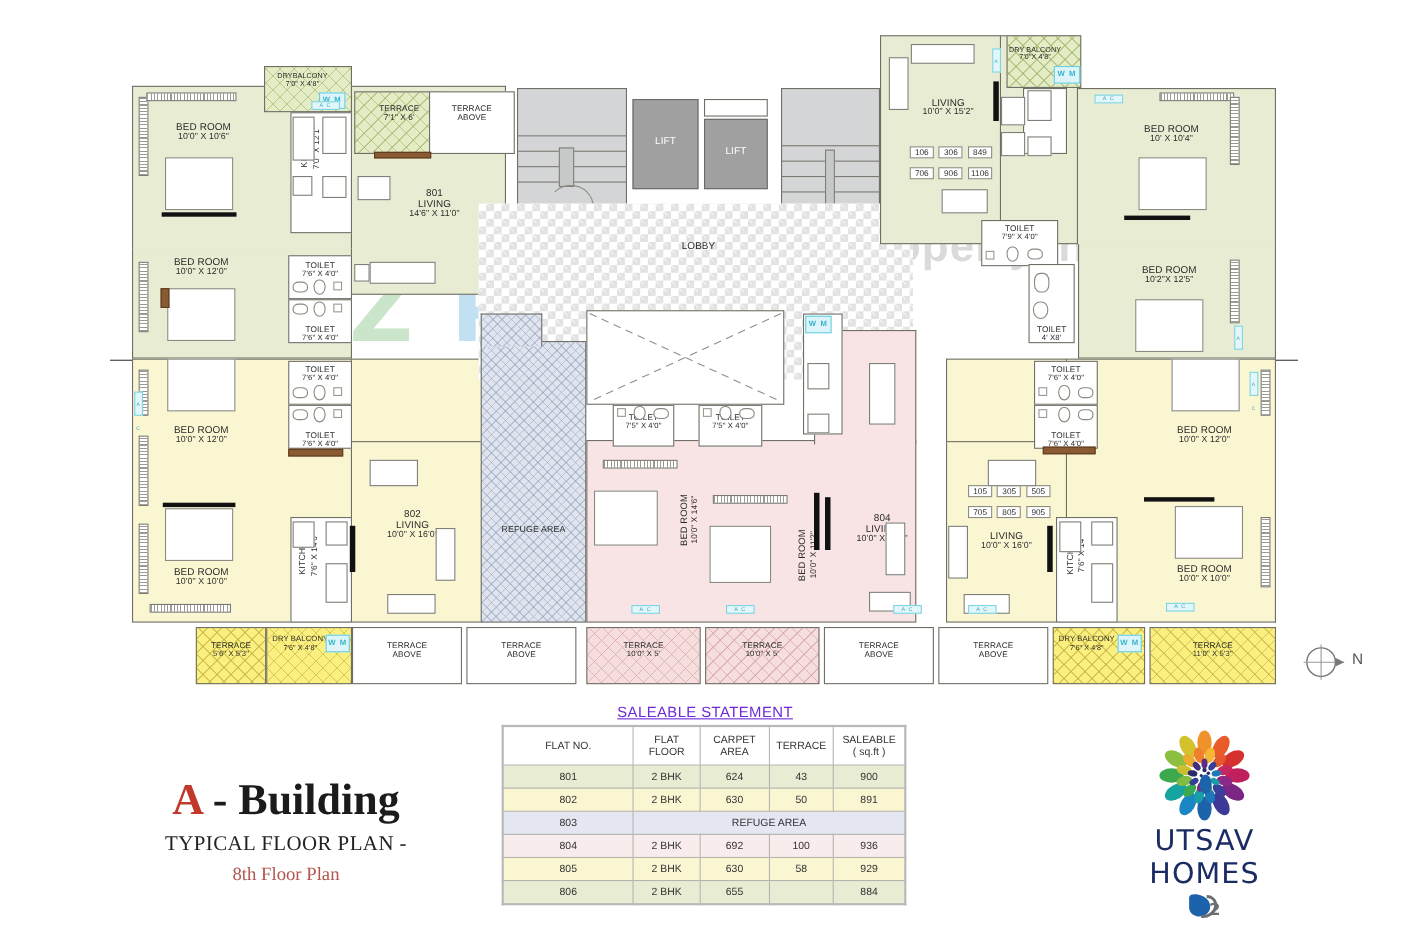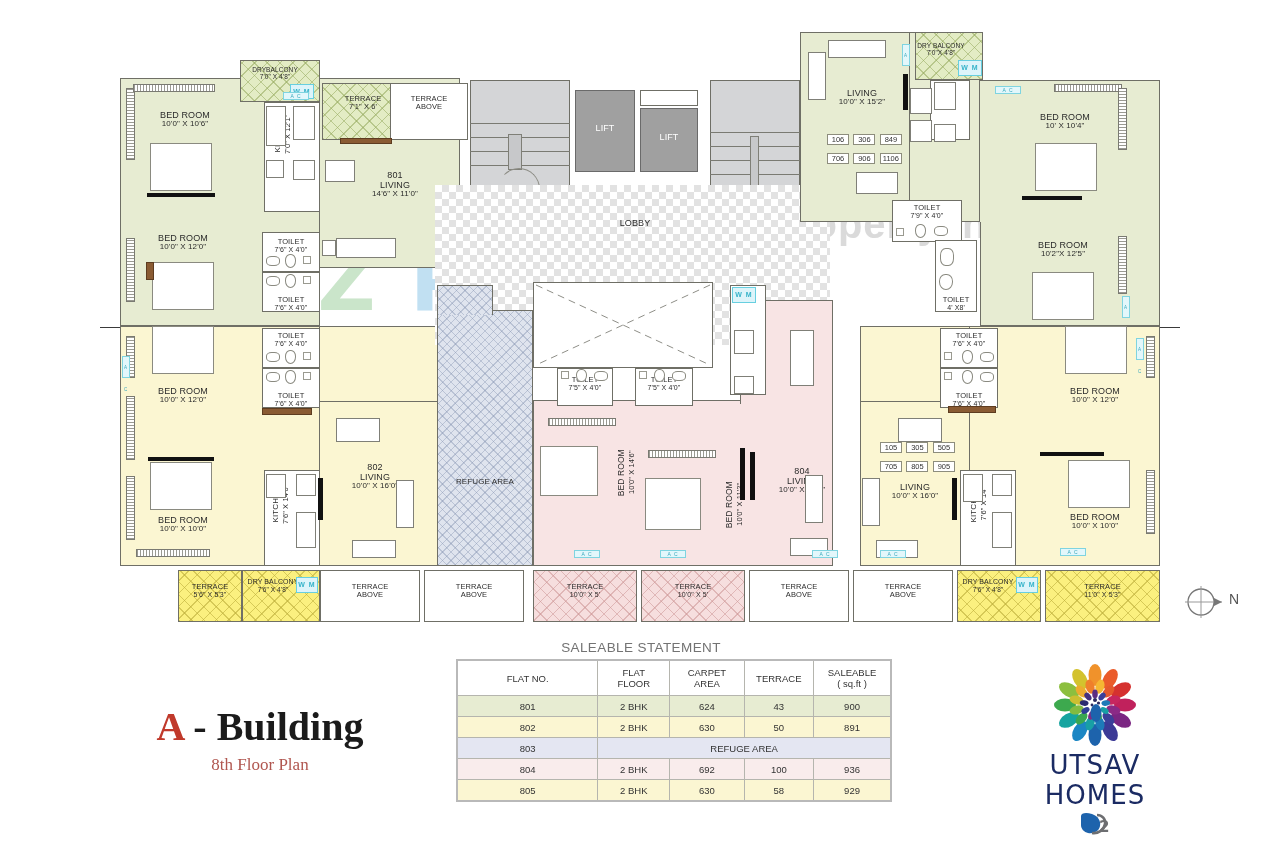--- a/index.html
+++ b/index.html
@@ -78,22 +78,22 @@
       color:#35b3c9;font-size:8px;text-align:center;letter-spacing:1px;font-weight:600;}
   .sanit{position:absolute;box-sizing:border-box;border:1px solid #8a8a80;background:#fff;border-radius:40%;}
   .wc{position:absolute;box-sizing:border-box;border:1px solid #8a8a80;background:#fff;
       border-radius:45% 45% 50% 50%;}
   .shower{position:absolute;box-sizing:border-box;border:1px solid #9a9a90;background:#fff;}
   .flatno{position:absolute;box-sizing:border-box;border:1px solid #8d8d7d;background:#fff;
           font-size:7.5px;text-align:center;color:#333;line-height:10px;}
 
   
   #saleable{position:absolute;left:456px;top:640px;width:370px;}
-  #sale-title{text-align:center;font-size:13.5px;color:#737373;letter-spacing:.4px;margin-bottom:4px;}
-  table.sale{border-collapse:collapse;width:436px;border:2px solid #b9b9b9;background:#fff;}
+  #sale-title{text-align:center;font-size:13.5px;color:#6d28d9;letter-spacing:.4px;margin-bottom:4px;text-decoration:underline;}
+  table.sale{border-collapse:collapse;width:368px;border:2px solid #b9b9b9;background:#fff;}
   table.sale th,table.sale td{border:1px solid #b5b5ae;font-size:9.5px;color:#333;
       text-align:center;padding:2px 1px;font-weight:normal;line-height:11px;}
   table.sale th{height:30px;}
   table.sale td{height:16px;}
   .r801{background:#e7ecd2;}
   .r802{background:#fbf6d2;}
   .r803{background:#e4e6f2;}
   .r804{background:#f9ecec;}
   .r805{background:#fbf6d2;}
   .r806{background:#e7ecd2;}
@@ -629,28 +629,36 @@
           <td>100</td>
           <td>936</td>
         </tr>
         <tr class="r805">
           <td>805</td>
           <td>2 BHK</td>
           <td>630</td>
           <td>58</td>
           <td>929</td>
         </tr>
+        <tr class="r806">
+          <td>806</td>
+          <td>2  BHK</td>
+          <td>655</td>
+          <td></td>
+          <td>884</td>
+        </tr>
       </tbody>
     </table>
   </div>
 
   <div id="titleblock">
     <div id="t-main">
       <span class="accent">A</span><span> - </span><span>Building</span>
     </div>
+    <div id="t-sub">TYPICAL FLOOR PLAN -</div>
     <div id="t-sub2">8th Floor Plan</div>
   </div>
 
   <div id="logo">
     <svg width="110" height="86" viewBox="0 0 110 86" style="display:block;margin:0 auto;">
       <g transform="translate(55,43)">
         <ellipse cx="0" cy="-30" rx="6.5" ry="11" fill="#f0922b" transform="rotate(0)"></ellipse>
         <ellipse cx="0" cy="-30" rx="6.5" ry="11" fill="#ea5b2a" transform="rotate(30)"></ellipse>
         <ellipse cx="0" cy="-30" rx="6.5" ry="11" fill="#d5312f" transform="rotate(60)"></ellipse>
         <ellipse cx="0" cy="-30" rx="6.5" ry="11" fill="#c0215c" transform="rotate(90)"></ellipse>

